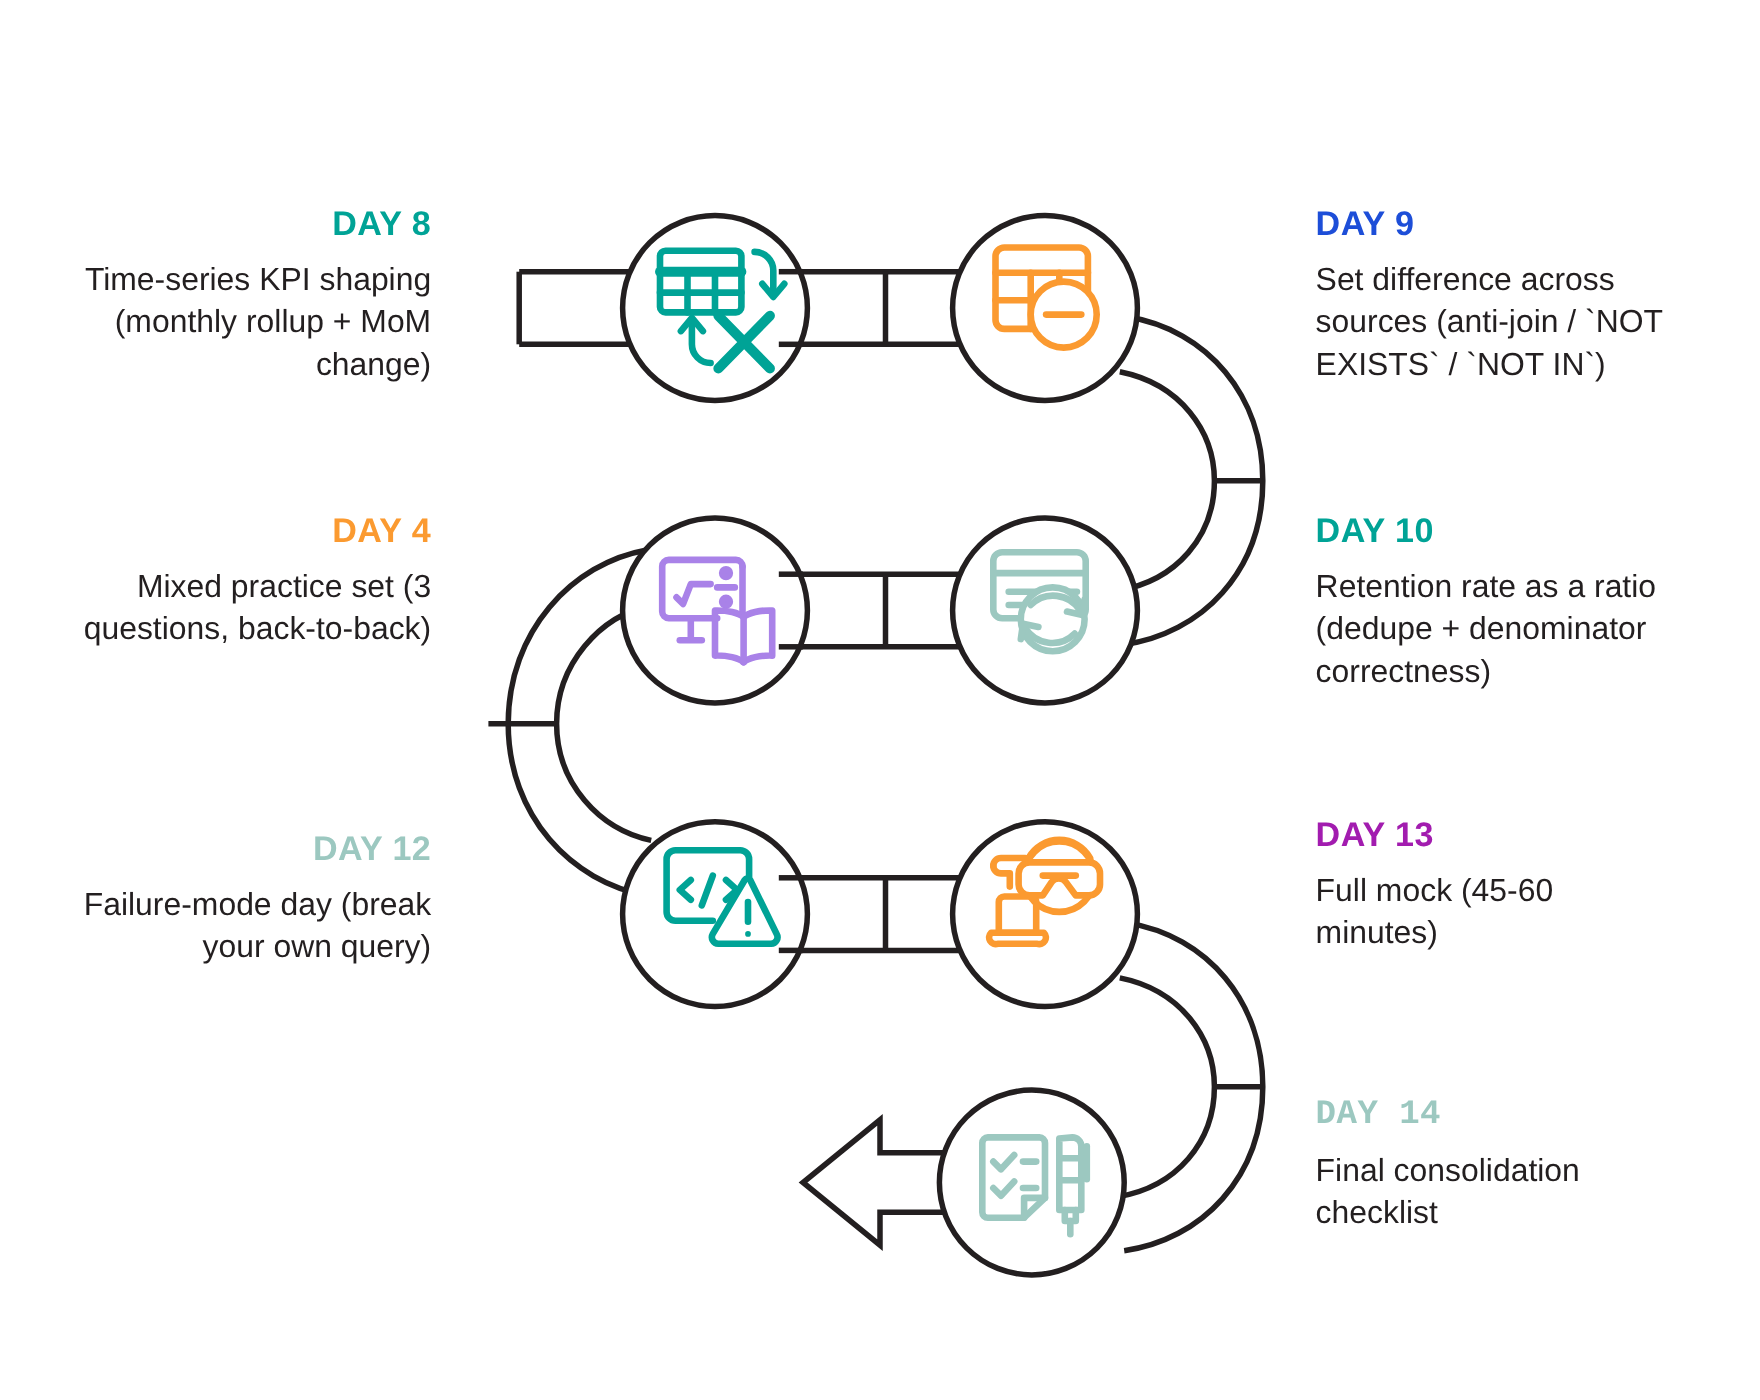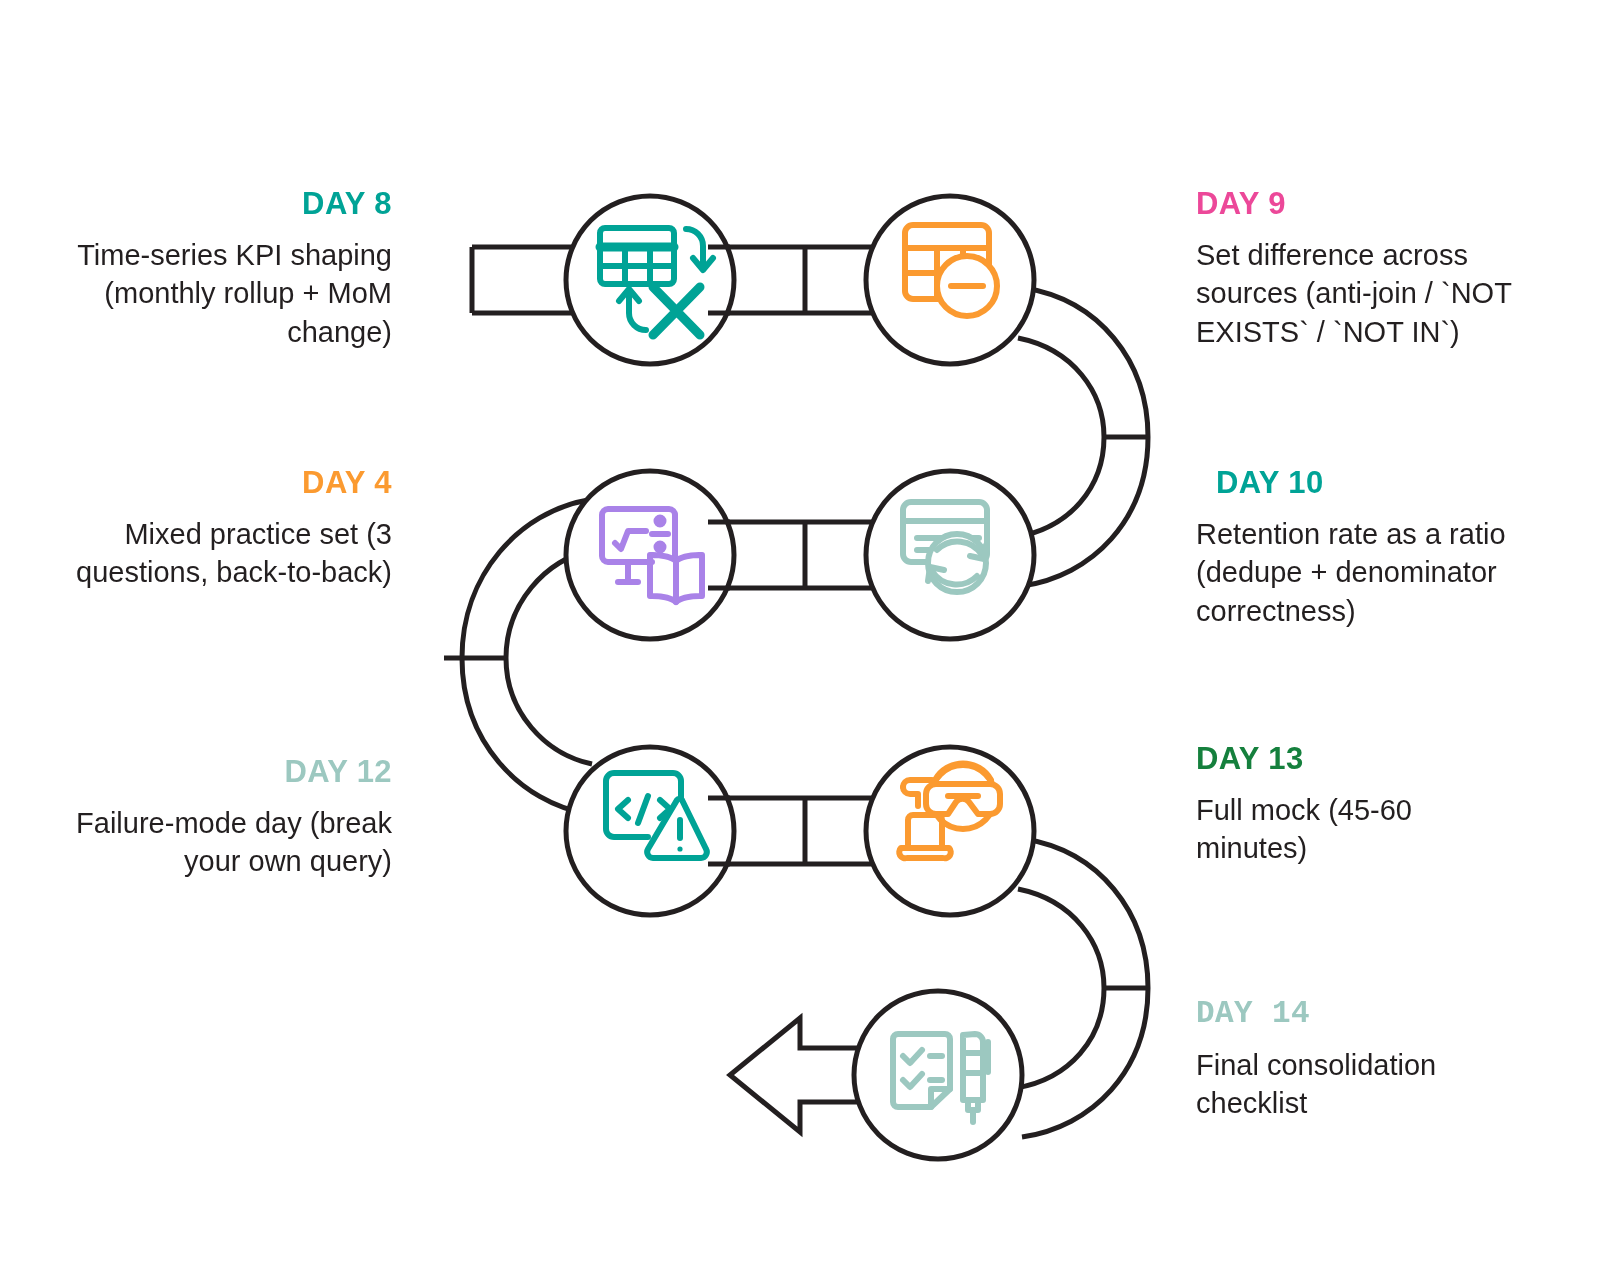--- a/index.html
+++ b/index.html
@@ -221,41 +221,41 @@
     </g>
 
   </svg>
 
   <div class="label-block label-left" id="lbl-day8">
     <div class="day-title" style="color: rgb(0, 163, 150);">DAY 8</div>
     <div class="day-desc">Time-series KPI shaping (monthly rollup + MoM change)</div>
   </div>
 
   <div class="label-block label-right" id="lbl-day9">
-    <div class="day-title" style="color: #ec4899;">DAY 9</div>
+    <div class="day-title" style="color: #1d4ed8;">DAY 9</div>
     <div class="day-desc">Set difference across sources (anti-join / `NOT EXISTS` / `NOT IN`)</div>
   </div>
 
   <div class="label-block label-left" id="lbl-day11">
     <div class="day-title" style="color: rgb(251, 154, 48);">DAY 4</div>
     <div class="day-desc">Mixed practice set (3 questions, back-to-back)</div>
   </div>
 
   <div class="label-block label-right" id="lbl-day10">
-    <div class="day-title" style="color: rgb(0, 163, 150); margin-left: 20px;">DAY 10</div>
+    <div class="day-title" style="color: rgb(0, 163, 150);">DAY 10</div>
     <div class="day-desc">Retention rate as a ratio (dedupe + denominator correctness)</div>
   </div>
 
   <div class="label-block label-left" id="lbl-day12">
     <div class="day-title" style="color: rgb(156, 200, 192);">DAY 12</div>
     <div class="day-desc">Failure-mode day (break your own query)</div>
   </div>
 
   <div class="label-block label-right" id="lbl-day13">
-    <div class="day-title" style="color: #15803d;">DAY 13</div>
+    <div class="day-title" style="color: #a21caf;">DAY 13</div>
     <div class="day-desc">Full mock (45-60 minutes)</div>
   </div>
 
   <div class="label-block label-right" id="lbl-day14">
     <div class="day-title" style="color: rgb(156, 200, 192); font-family: Liberation Mono, monospace;">DAY 14</div>
     <div class="day-desc">Final consolidation checklist</div>
   </div>
 
 </div>
 

